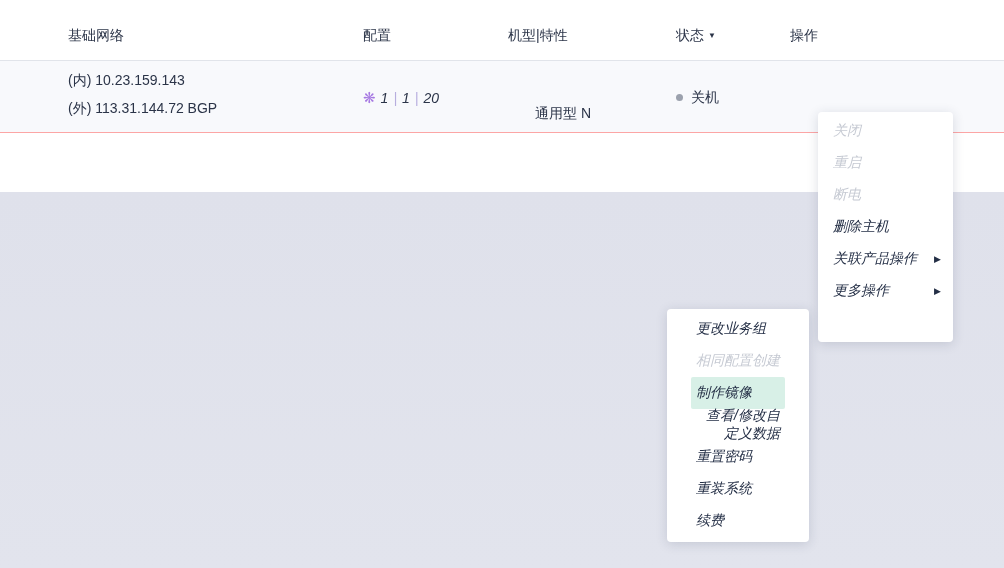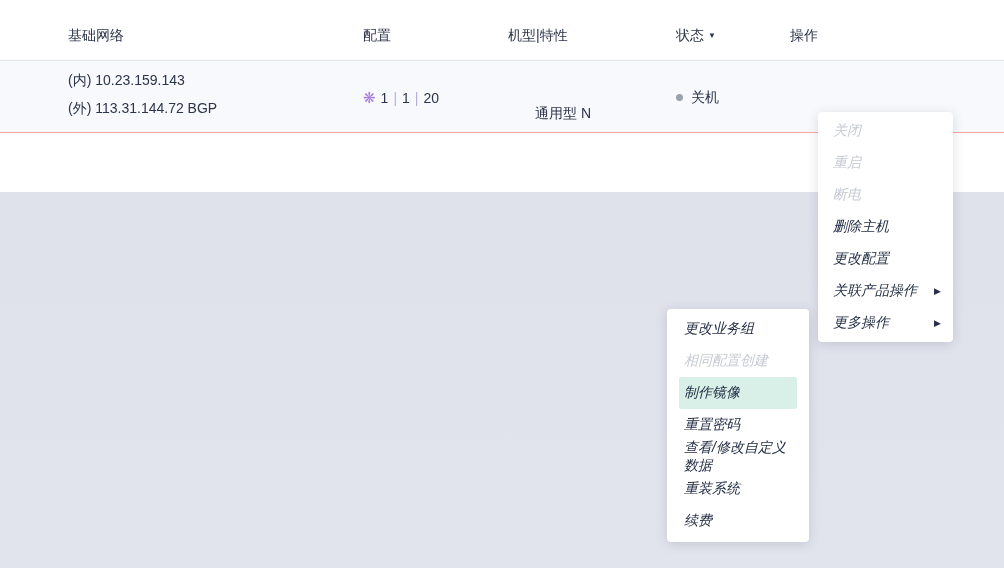--- a/index.html
+++ b/index.html
@@ -36,21 +36,21 @@
   
   .gray-body { position:absolute; left:0; top:192px; width:1004px; height:376px;
                background:linear-gradient(180deg,#dfe1eb 0%,#e2e4ed 100%); }
   
   .menu { position:absolute; background:#fff; box-shadow:0 2px 12px rgba(40,50,80,.16); border-radius:4px; z-index:10;font-style:italic; }
   .menu-main { left:818px; top:112px; width:135px; height:230px; padding:3px 0; }
   .menu-sub  { left:667px; top:309px; width:142px; height:233px; padding:4px 0; z-index:11; }
   .mi { height:32px; display:flex; align-items:center; font-size:14px; color:#232e45; padding-left:15px; padding-right:12px; cursor:pointer; }
   .mi.disabled { color:#c6cad3; cursor:default; }
   .mi .arrow { margin-left:auto; font-size:9px; color:#232e45; }
-  .menu-sub .mi { margin:0 12px; padding-left:5px; padding-right:5px; border-radius:2px; }
+  .menu-sub .mi { margin:0 24px; padding-left:5px; padding-right:5px; border-radius:2px;text-align:right; }
   .mi.active { background:#d8f0e7; }
 </style>
 </head>
 <body>
 
 <div class="white-zone">
 
   <div class="thead">
     <div class="th" style="left:68px">基础网络</div>
     <div class="th" style="left:363px">配置</div>
@@ -58,21 +58,21 @@
     <div class="th" style="left:676px"><span>状态</span><span class="filter-caret">▼</span></div>
     <div class="th" style="left:790px">操作</div>
   </div>
 
   <div class="trow">
     <div class="zone-clip"><span>用区B</span></div>
 
     <div class="cell" style="left:68px; top:11px;">(内) 10.23.159.143</div>
     <div class="cell" style="left:68px; top:39px;">(外) 113.31.144.72 BGP</div>
 
-    <div class="cell" style="left:363px; top:28px;">
+    <div class="cell" style="left:363px; top:28px;font-style:italic;">
       <span class="cfg-icon">❋</span><span>1</span><span class="cfg-sep">|</span><span>1</span><span class="cfg-sep">|</span><span>20</span>
     </div>
 
     <div class="cell" style="left:535px; top:44px;">通用型 N</div>
 
     <div class="cell" style="left:676px; top:28px;">
       <span class="status-dot"></span><span>关机</span>
     </div>
 
     <div class="abtn" style="left:790px; width:43px;">详情</div>
@@ -91,32 +91,31 @@
   </div>
 </div>
 
 <div class="gray-body"></div>
 
 <div class="menu menu-main">
   <div class="mi disabled">关闭</div>
   <div class="mi disabled">重启</div>
   <div class="mi disabled">断电</div>
   <div class="mi">删除主机</div>
-  <div class="mi">更改配置</div>
   <div class="mi">
     <span>关联产品操作</span>
     <span class="arrow">▶</span>
   </div>
   <div class="mi">
     <span>更多操作</span>
     <span class="arrow">▶</span>
   </div>
 </div>
 
 <div class="menu menu-sub">
   <div class="mi">更改业务组</div>
   <div class="mi disabled">相同配置创建</div>
   <div class="mi active">制作镜像</div>
+  <div class="mi">查看/修改自定义数据</div>
   <div class="mi">重置密码</div>
-  <div class="mi">查看/修改自定义数据</div>
   <div class="mi">重装系统</div>
   <div class="mi">续费</div>
 </div>
 
 </body></html>

